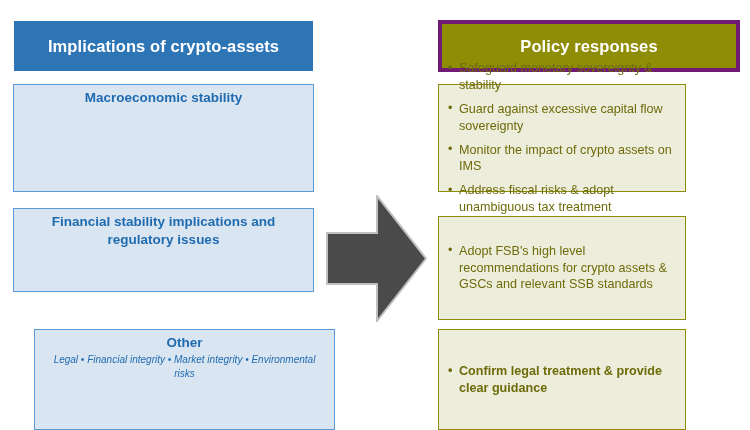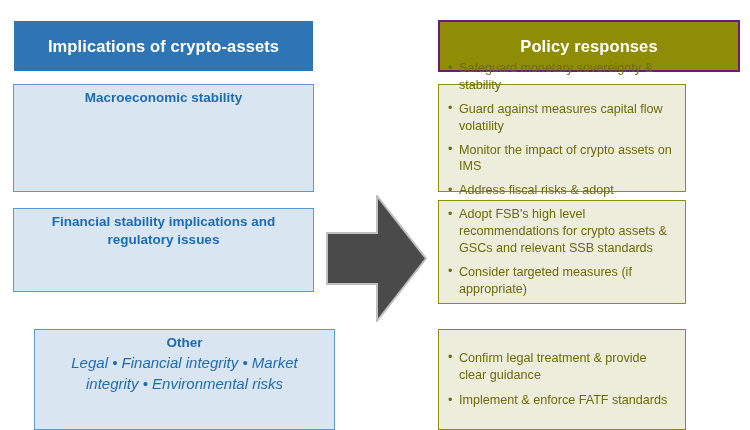--- a/index.html
+++ b/index.html
@@ -42,21 +42,21 @@
     height: 52px;
     background: #2E75B6;
     border: 1px solid #ffffff;
   }
   .header-right {
     left: 438px;
     top: 20px;
     width: 302px;
     height: 52px;
     background: #8F8C05;
-    border: 2px solid #701a75;
+    border: 4px solid #701a75;
   }
 
   
   .imp-box {
     position: absolute;
     left: 13px;
     width: 301px;
     background: #DAE5F2;
     border: 1.2px solid #5B9BD5;
     box-sizing: border-box;
@@ -70,21 +70,21 @@
     color: #1F6BB0;
     font-weight: bold;
     font-size: 13.5px;
     line-height: 1.32;
   }
   .imp-sub {
     display: block;
     color: #1F6BB0;
     font-style: italic;
     font-weight: normal;
-    font-size: 15px;
+    font-size: 10px;
     line-height: 1.38;
     margin-top: 1px;
   }
 
   .imp-box-0 { top: 84px;  height: 108px; }
   .imp-box-1 { top: 208px; height: 84px; }
   .imp-box-2 { top: 329px; height: 101px; margin-left: 21px; }
 
   
   .pol-box {
@@ -93,37 +93,37 @@
     width: 248px;
     background: #EDEDDC;
     border: 1.4px solid #8F8C05;
     box-sizing: border-box;
     display: flex;
     flex-direction: column;
     justify-content: center;
     padding: 6px 9px 6px 8px;
   }
   .pol-box-0 { top: 84px;  height: 108px; }
-  .pol-box-1 { top: 200px; height: 104px; }
+  .pol-box-1 { top: 216px; height: 104px; }
   .pol-box-2 { top: 329px; height: 101px; }
 
   .pol-list {
     margin: 0;
     padding: 0;
     list-style: none;
   }
   .pol-item {
     position: relative;
     color: #6E6B0A;
     font-size: 12.6px;
     line-height: 1.34;
     padding-left: 12px;
     margin: 0 0 7px 0;
   }
-  .pol-box-2 .pol-item { margin-bottom: 9px; }
+  .pol-box-2 .pol-item { margin-bottom: 9px; font-weight: bold; }
   .pol-item:last-child { margin-bottom: 0; }
   .pol-item::before {
     content: "\2022";
     position: absolute;
     left: 1px;
     top: -0.5px;
     font-size: 12.6px;
     line-height: 1.34;
     color: #6E6B0A;
   }
@@ -168,33 +168,31 @@
     </svg>
   </div>
 
   <div class="col-header header-right">
     <span>Policy responses</span>
   </div>
 
   <div class="pol-box pol-box-0">
     <ul class="pol-list">
       <li class="pol-item">Safeguard monetary sovereignty &amp; stability</li>
-      <li class="pol-item">Guard against measures capital flow volatility</li>
+      <li class="pol-item">Guard against excessive capital flow sovereignty</li>
       <li class="pol-item">Monitor the impact of crypto assets on IMS</li>
       <li class="pol-item">Address fiscal risks &amp; adopt unambiguous tax treatment</li>
     </ul>
   </div>
 
   <div class="pol-box pol-box-1">
     <ul class="pol-list">
       <li class="pol-item">Adopt FSB's high level recommendations for crypto assets &amp; GSCs and relevant SSB standards</li>
-      <li class="pol-item">Consider targeted measures (if appropriate)</li>
     </ul>
   </div>
 
   <div class="pol-box pol-box-2">
     <ul class="pol-list">
       <li class="pol-item">Confirm legal treatment &amp; provide clear guidance</li>
-      <li class="pol-item">Implement &amp; enforce FATF standards</li>
     </ul>
   </div>
 
 </div>
 
 </body></html>

